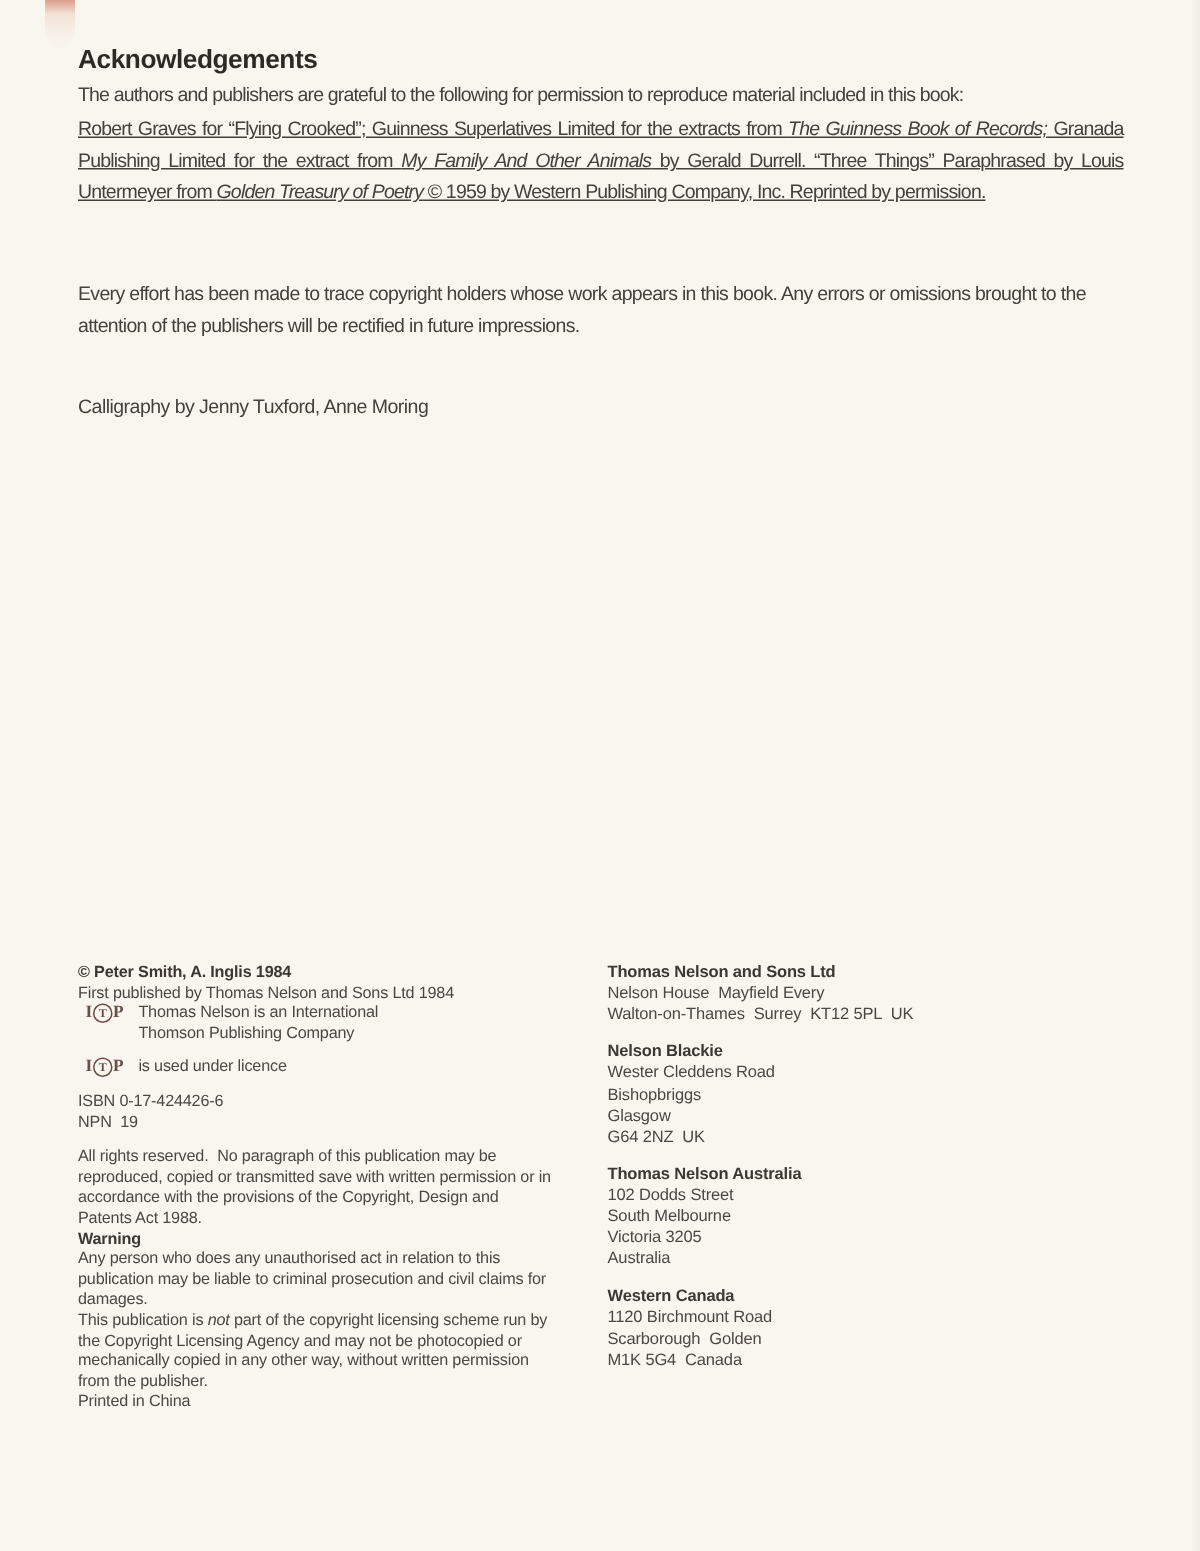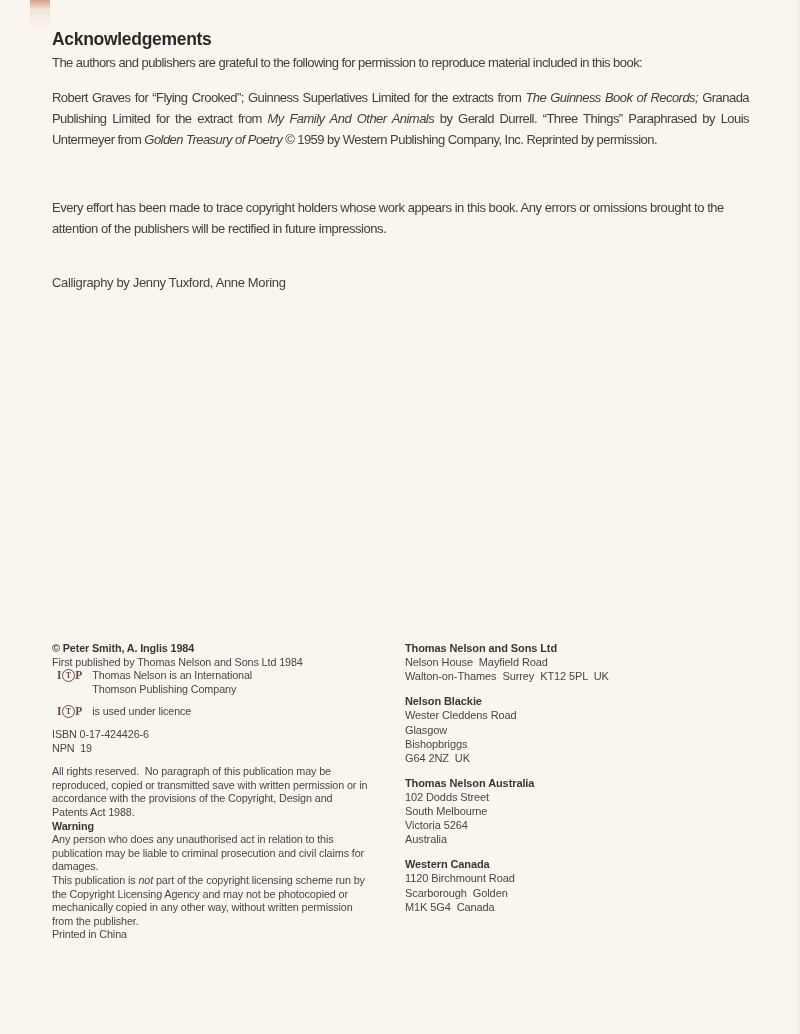--- a/index.html
+++ b/index.html
@@ -19,21 +19,21 @@
     border-radius:0 0 50% 50%;
   }
   
   .ack{position:absolute;left:52px;top:30px;width:697px;}
   .ack h1{
     margin:0;font-size:17.5px;line-height:19px;font-weight:bold;
     letter-spacing:-0.3px;color:#2d2927;
   }
   .ack p{margin:0;font-size:13px;line-height:21px;letter-spacing:-0.55px;color:#45403e;}
   .ack .intro{margin-top:3px;}
-  .ack .credits{margin-top:14px;text-align:justify;}
+  .ack .credits{margin-top:2px;text-align:justify;text-decoration:underline;}
   .ack .notice{margin-top:47px;letter-spacing:-0.45px;}
   .ack .callig{margin-top:33px;letter-spacing:-0.35px;}
   i{font-style:italic;}
   
   .col-left{
     position:absolute;left:52px;top:642px;width:316px;
     font-size:10.8px;line-height:13.6px;letter-spacing:-0.12px;color:#4c4645;
   }
   .col-left p{margin:0;}
   .bold{font-weight:bold;color:#3c3735;}
@@ -110,37 +110,37 @@
     <p class="mb-lg">Any person who does any unauthorised act in relation to this publication may be liable to criminal prosecution and civil claims for damages.</p>
 
     <p class="mb-lg"><span>This publication is </span><i>not</i><span> part of the copyright licensing scheme run by the Copyright Licensing Agency and may not be photocopied or mechanically copied in any other way, without written permission from the publisher.</span></p>
     <p>Printed in China</p>
   </section>
 
   <section class="col-right">
 
     <div class="addr-block">
       <div class="addr-name">Thomas Nelson and Sons Ltd</div>
-      <div class="addr-line">Nelson House  Mayfield Road</div>
+      <div class="addr-line">Nelson House  Mayfield Every</div>
       <div class="addr-line">Walton-on-Thames  Surrey  KT12 5PL  UK</div>
     </div>
 
     <div class="addr-block">
       <div class="addr-name">Nelson Blackie</div>
       <div class="addr-line">Wester Cleddens Road</div>
+      <div class="addr-line">Bishopbriggs</div>
       <div class="addr-line">Glasgow</div>
-      <div class="addr-line">Bishopbriggs</div>
       <div class="addr-line">G64 2NZ  UK</div>
     </div>
 
     <div class="addr-block">
       <div class="addr-name">Thomas Nelson Australia</div>
       <div class="addr-line">102 Dodds Street</div>
       <div class="addr-line">South Melbourne</div>
-      <div class="addr-line">Victoria 5264</div>
+      <div class="addr-line">Victoria 3205</div>
       <div class="addr-line">Australia</div>
     </div>
 
     <div class="addr-block">
       <div class="addr-name">Western Canada</div>
       <div class="addr-line">1120 Birchmount Road</div>
       <div class="addr-line">Scarborough  Golden</div>
       <div class="addr-line">M1K 5G4  Canada</div>
     </div>
 

